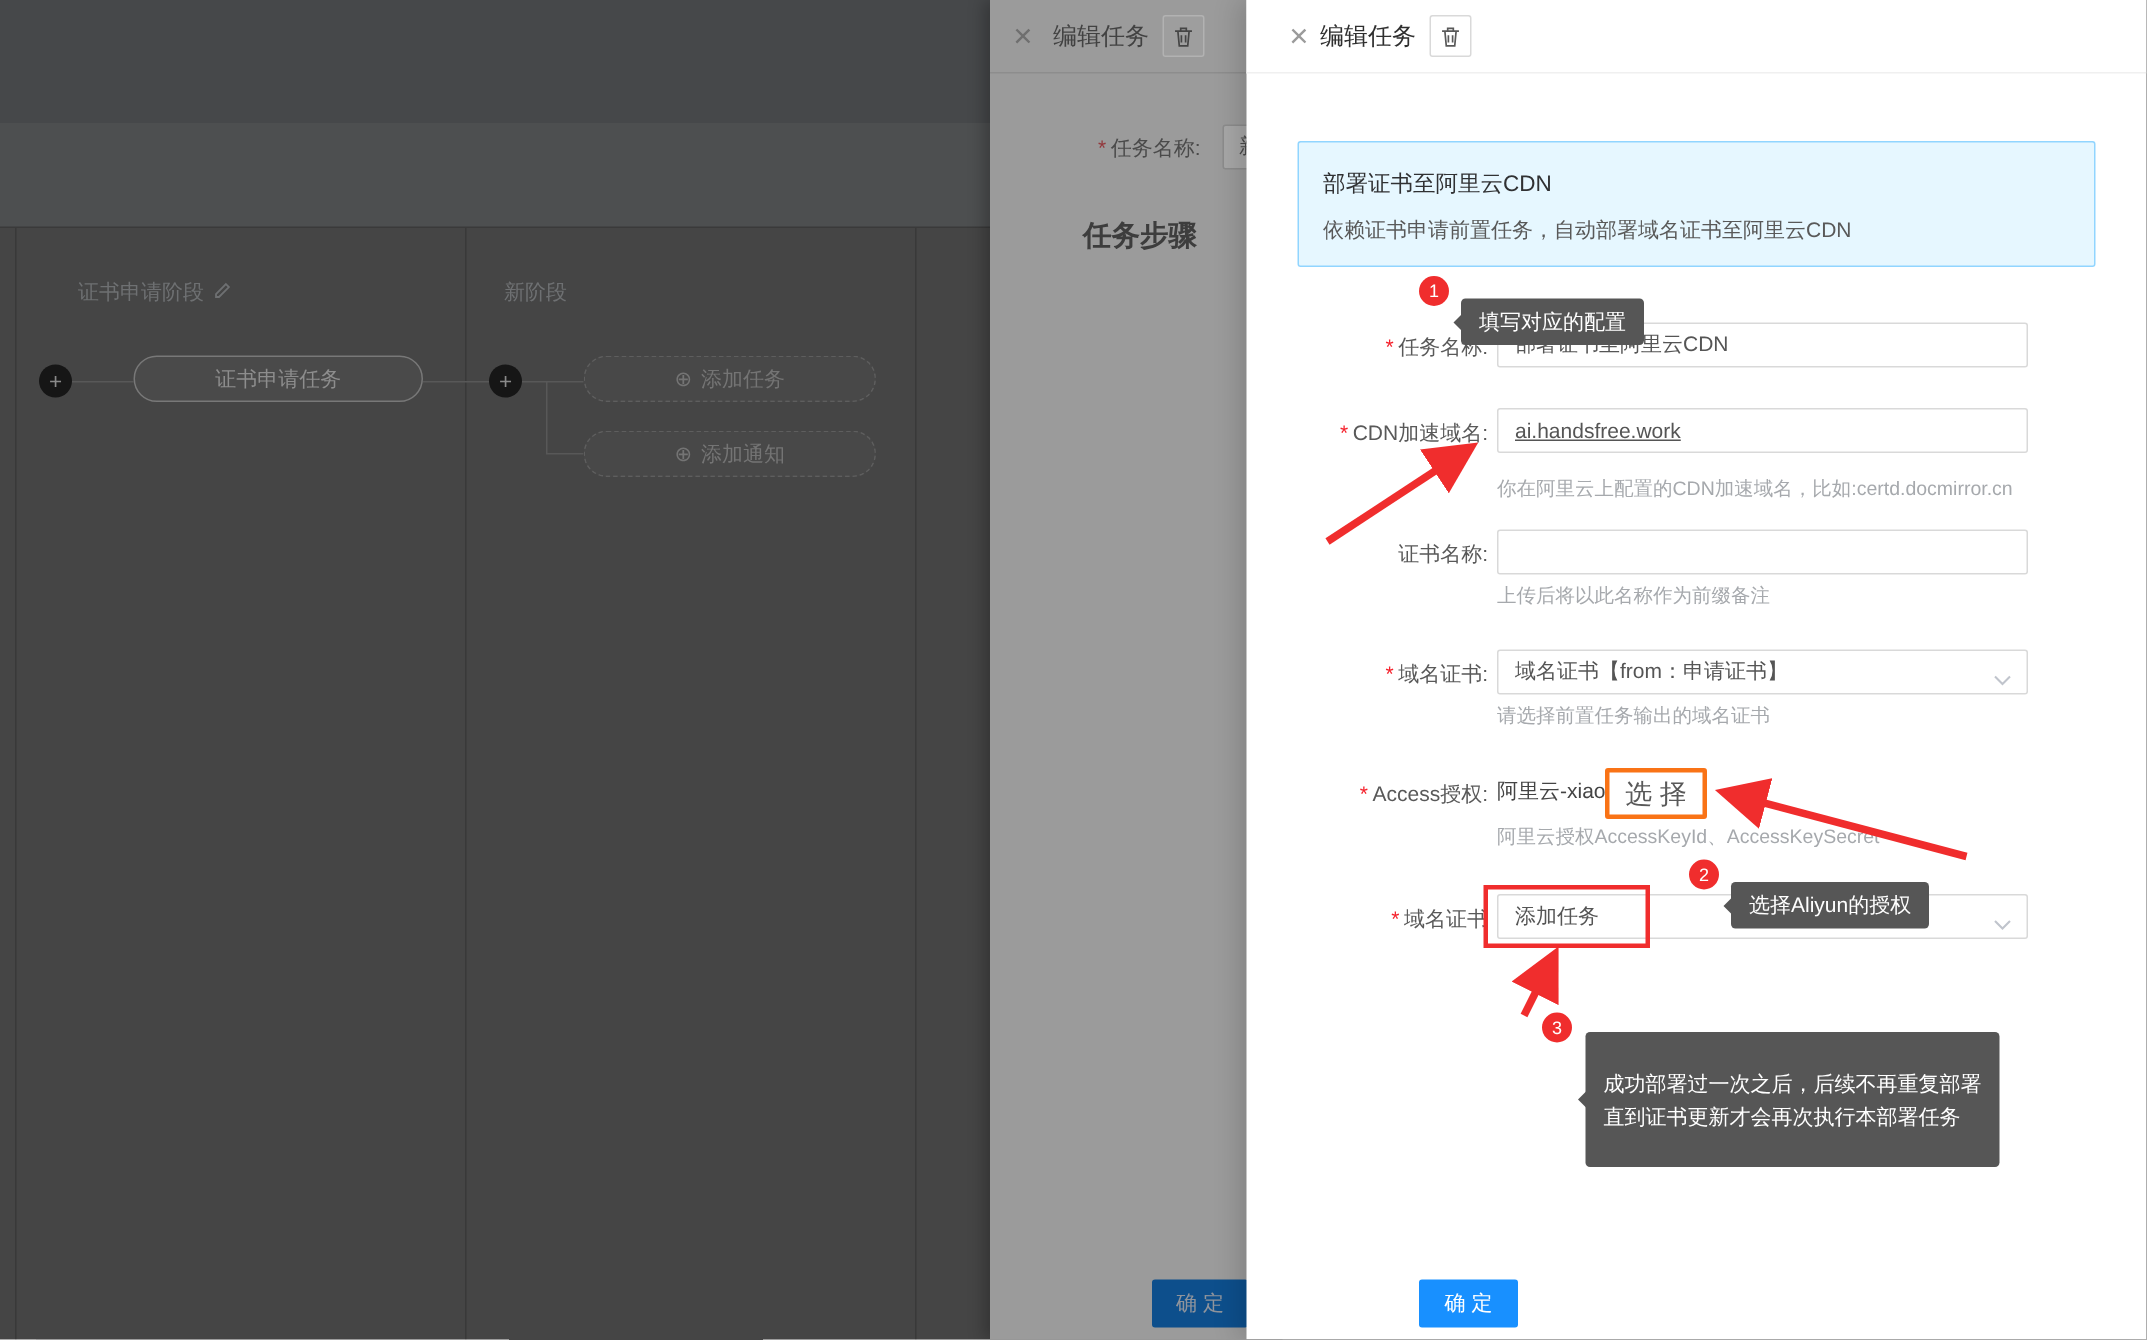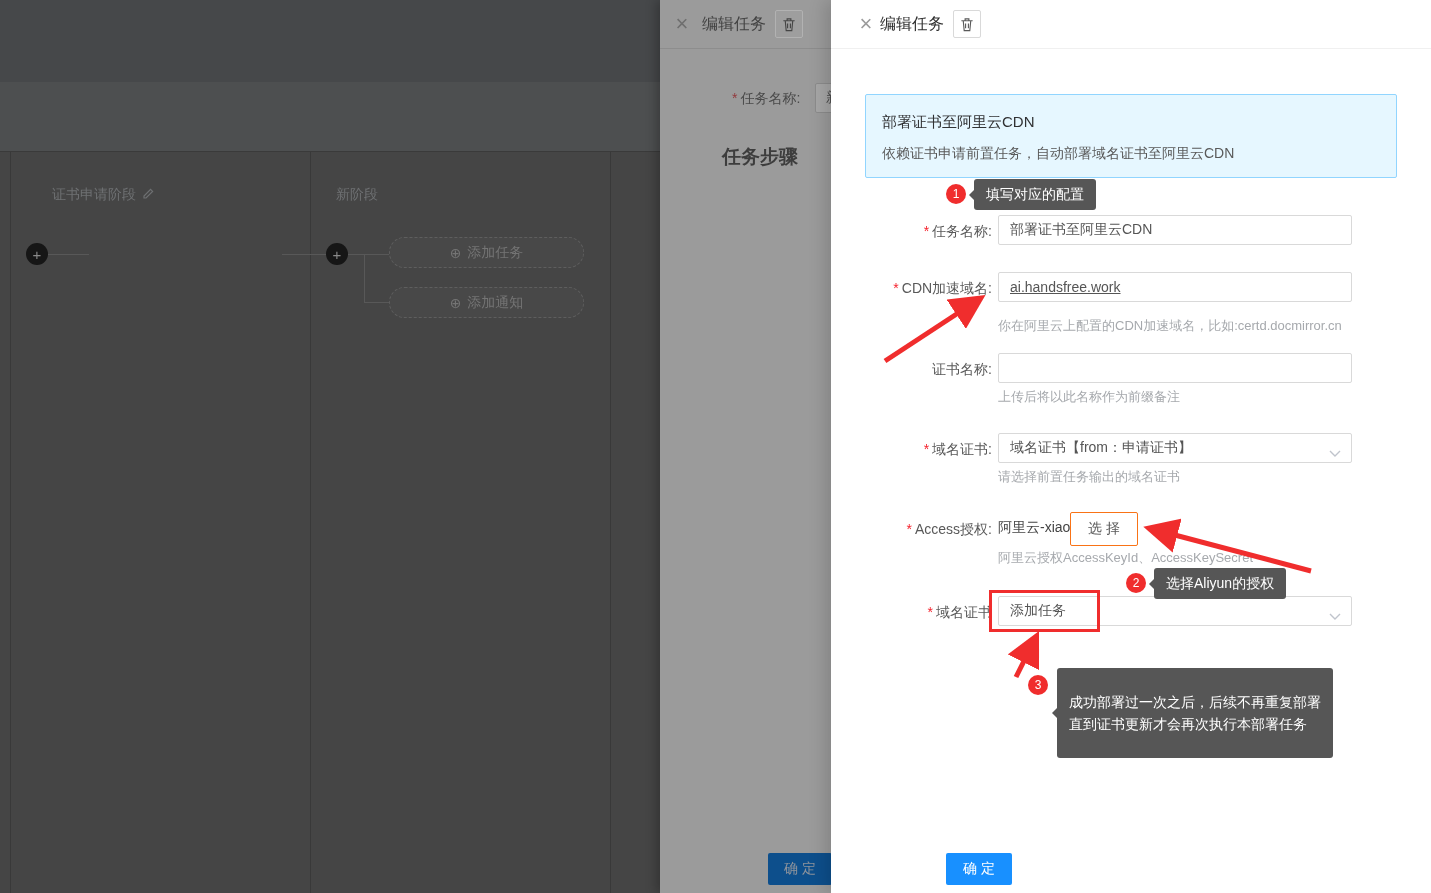--- a/index.html
+++ b/index.html
@@ -50,28 +50,28 @@
 
   .field-label { right:439px; font-size:14px; color:#595959; white-space:nowrap; height:20px; line-height:20px; }
   .req { color:#f5222d; margin-right:3px; }
   .txt-input { left:167px; width:354px; height:30px; border:1px solid #d9d9d9; border-radius:2px; background:#fff;
                font-size:14px; color:#555; padding:0 11px; font-family:inherit; }
   .select { left:167px; width:354px; height:30px; border:1px solid #d9d9d9; border-radius:2px; background:#fff;
             display:flex; align-items:center; padding:0 11px; font-size:14px; color:#555; cursor:pointer; }
   .select .chev { position:absolute; right:10px; top:11px; }
   .help { left:167px; font-size:13px; color:#a6a9ad; white-space:nowrap; }
 
-  .choose-btn { left:239px; top:512px; width:68px; height:34px; background:#fff; border:1px solid #f97316; border-radius:2px;
-                font-size:14px; color:#595959; font-family:inherit; cursor:pointer; }
+  .choose-btn { left:239px; top:512px; width:68px; height:34px; background:#fff; border:3px solid #f97316; border-radius:2px;
+                font-size:18px; color:#595959; font-family:inherit; cursor:pointer; }
   .access-value { left:167px; top:519px; font-size:14px; color:#444; }
 
   .badge { width:20px; height:20px; border-radius:50%; background:#f02d2d; color:#fff; font-size:12px;
            display:flex; align-items:center; justify-content:center; z-index:21; }
   .tooltip { background:#565656; color:#fff; font-size:14px; border-radius:3px; padding:0 12px; height:31px; line-height:31px;
-             white-space:nowrap; z-index:21; }
+             white-space:nowrap; z-index:21;margin-top:20px; }
   .tooltip:before { content:""; position:absolute; left:-11px; top:50%; margin-top:-6px;
                     border:6px solid transparent; border-right-color:#565656; }
   .tooltip.multi { height:auto; line-height:22px; padding:23px 12px; }
   .red-rect { left:158px; top:590px; width:111px; height:42px; border:3px solid #f02d2d; z-index:6; pointer-events:none; }
 
   .confirm-btn { left:115px; top:853px; width:66px; height:32px; background:#1890ff; border:none; border-radius:2px;
                  color:#fff; font-size:14px; font-family:inherit; cursor:pointer; }
   .annot-svg { left:0; top:0; width:600px; height:893px; pointer-events:none; z-index:20; }
 </style>
 </head>
@@ -105,20 +105,23 @@
     <div class="abs conn" style="left:340px;top:102px;width:1px;height:48px"></div>
     <div class="abs conn" style="left:340px;top:150px;width:25px;height:1px"></div>
 
     <div class="abs plus-circle" style="left:2px;top:91px">
       <span>+</span>
     </div>
     <div class="abs plus-circle" style="left:302px;top:91px">
       <span>+</span>
     </div>
 
+    <div class="abs node-pill" style="left:65px">
+      <span>证书申请任务</span>
+    </div>
     <div class="abs node-pill dashed" style="left:365px;width:195px">
       <span>⊕</span>
       <span>添加任务</span>
     </div>
     <div class="abs node-pill dashed" style="left:365px;top:135px;width:195px">
       <span>⊕</span>
       <span>添加通知</span>
     </div>
   </div>
 

